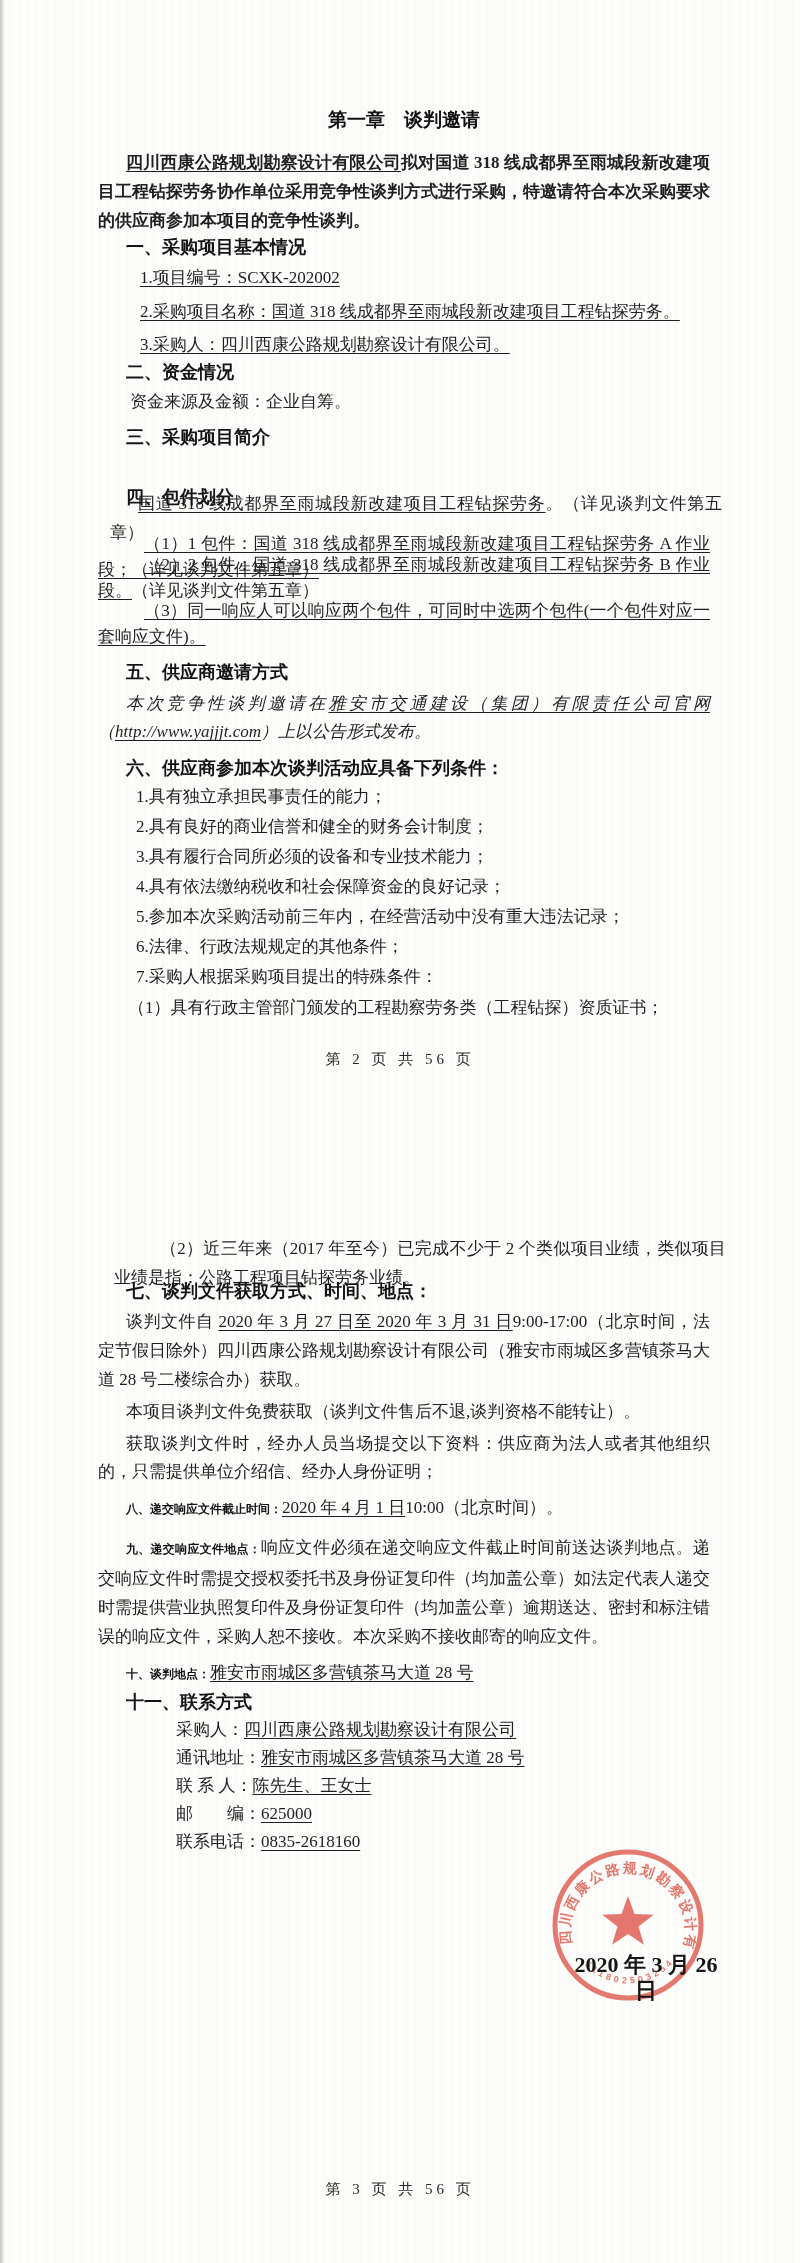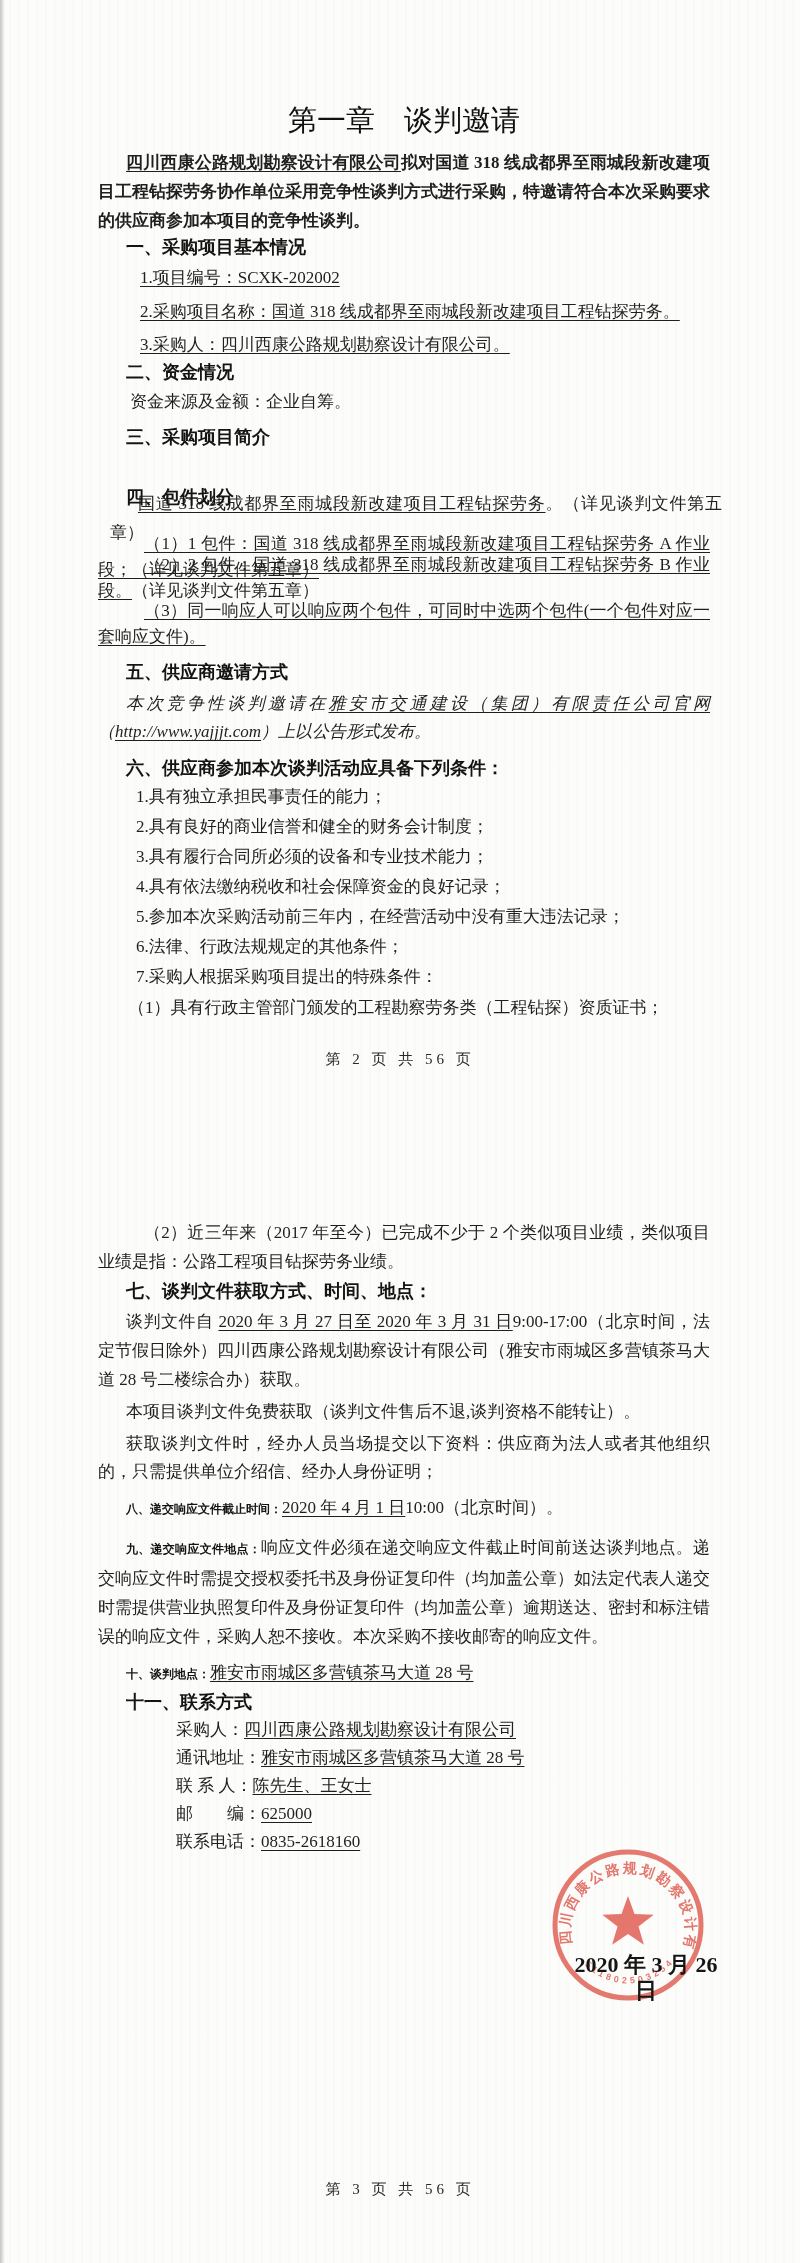--- a/index.html
+++ b/index.html
@@ -22,21 +22,21 @@
     font-weight:bold; font-size:18px; line-height:30px; color:#141414;
     text-align:left;
   }
   .h-inline {
     font-family:Liberation Serif, serif;
     font-weight:bold; font-size:12px; color:#141414;
   }
   .title {
     position:absolute; left:98px; width:612px; text-align:center;
     font-family:"Liberation Sans","DejaVu Sans",sans-serif;
-    font-weight:normal; font-size:29px; line-height:30px; color:#111;
+    font-weight:bold; font-size:19px; line-height:30px; color:#111;
   }
   .u { text-decoration:underline; text-decoration-thickness:1px; text-underline-offset:3px; text-decoration-skip-ink:none; }
   .footer {
     position:absolute; left:0; width:800px; text-align:center;
     font-size:15px; letter-spacing:4px; color:#2a2a2a; line-height:22px;
   }
   .item-line { line-height:30px; }
   .contact-row { line-height:28px; }
   .stamp-wrap { position:absolute; left:546px; top:1846px; width:164px; height:164px; opacity:0.85; }
   .stamp-date {
@@ -80,21 +80,21 @@
     <div class="item-line">3.具有履行合同所必须的设备和专业技术能力；</div>
     <div class="item-line">4.具有依法缴纳税收和社会保障资金的良好记录；</div>
     <div class="item-line">5.参加本次采购活动前三年内，在经营活动中没有重大违法记录；</div>
     <div class="item-line">6.法律、行政法规规定的其他条件；</div>
     <div class="item-line">7.采购人根据采购项目提出的特殊条件：</div>
   </div>
   <div class="blk" style="top:993px; left:128px; width:582px; text-align:left;">（1）具有行政主管部门颁发的工程勘察劳务类（工程钻探）资质证书；</div>
 
   <div class="footer" style="top:1048px;">第 2 页 共 56 页</div>
 
-  <p class="blk indent-lg" style="top:1218px; margin:0;">（2）近三年来（2017 年至今）已完成不少于 2 个类似项目业绩，类似项目业绩是指：公路工程项目钻探劳务业绩。</p>
+  <p class="blk indent-lg" style="top:1218px; margin:16px;">（2）近三年来（2017 年至今）已完成不少于 2 个类似项目业绩，类似项目业绩是指：公路工程项目钻探劳务业绩。</p>
 
   <div class="blk h" style="top:1276px; padding-left:28px;">七、谈判文件获取方式、时间、地点：</div>
   <p class="blk indent" style="top:1307px; margin:0;"><span>谈判文件自 </span><span class="u">2020 年 3 月 27 日至 2020 年 3 月 31 日</span><span>9:00-17:00（北京时间，法定节假日除外）四川西康公路规划勘察设计有限公司（雅安市雨城区多营镇茶马大道 28 号二楼综合办）获取。</span></p>
   <p class="blk indent" style="top:1397px; margin:0;">本项目谈判文件免费获取（谈判文件售后不退,谈判资格不能转让）。</p>
   <p class="blk indent" style="top:1430px; margin:0; line-height:28px;">获取谈判文件时，经办人员当场提交以下资料：供应商为法人或者其他组织的，只需提供单位介绍信、经办人身份证明；</p>
 
   <p class="blk indent" style="top:1493px; margin:0;"><span class="h-inline">八、递交响应文件截止时间：</span><span class="u">2020 年 4 月 1 日</span><span>10:00（北京时间）。</span></p>
 
   <p class="blk indent" style="top:1533px; margin:0;"><span class="h-inline">九、递交响应文件地点：</span><span>响应文件必须在递交响应文件截止时间前送达谈判地点。递交响应文件时需提交授权委托书及身份证复印件（均加盖公章）如法定代表人递交时需提供营业执照复印件及身份证复印件（均加盖公章）逾期送达、密封和标注错误的响应文件，采购人恕不接收。本次采购不接收邮寄的响应文件。</span></p>
 

